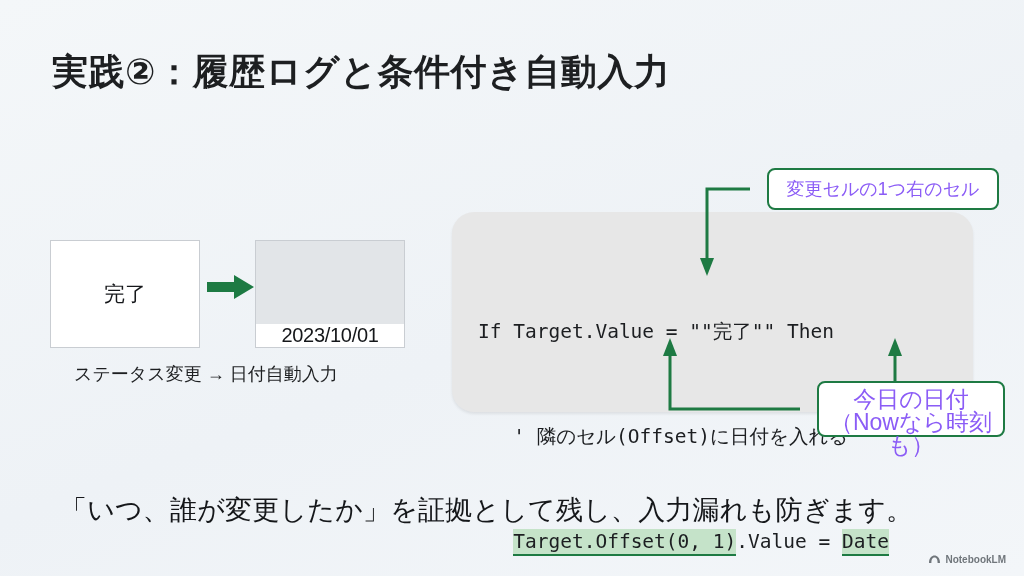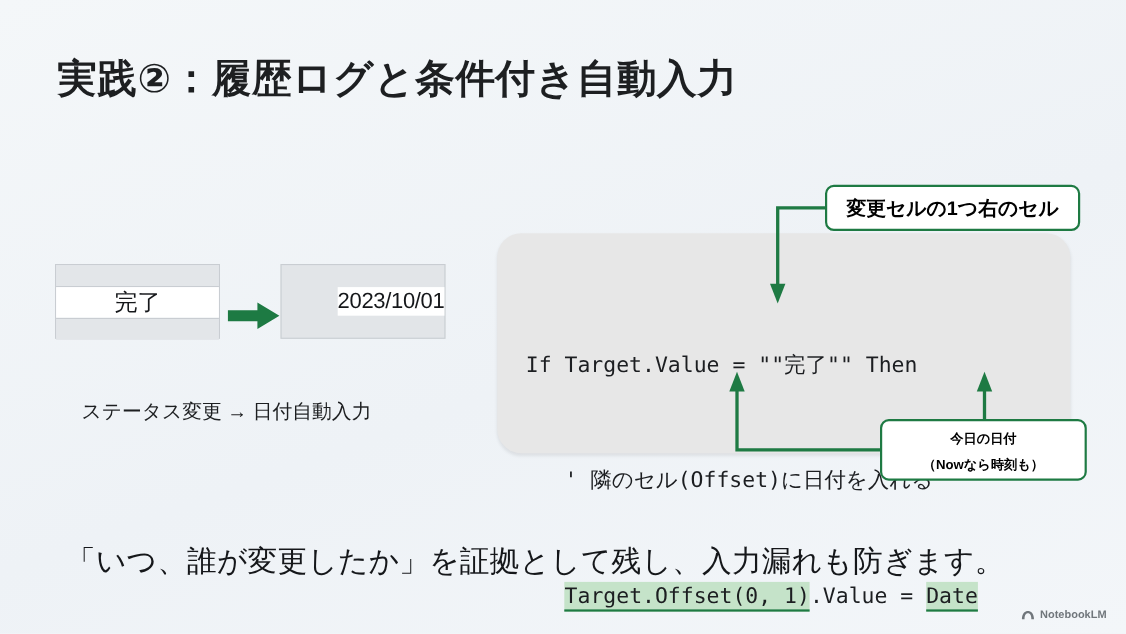--- a/index.html
+++ b/index.html
@@ -37,23 +37,23 @@
     position: absolute;
     left: 50px;
     top: 240px;
     width: 360px;
     height: 100px;
   }
   .cellstack {
     position: absolute;
     top: 0;
     width: 150px;
-    height: 68px;
+    height: 108px;
     display: flex;
-    flex-direction: column;
+    flex-direction: row;
     border: 1px solid #c9cdd2;
     box-sizing: border-box;
     background: #e2e5e8;
   }
   .cellstack.left { left: 0; }
   .cellstack.right { left: 205px; align-items: flex-end; }
   .cell-band {
     height: 19px;
     background: #e3e6e9;
     border-bottom: 1px solid #c9cdd2;
@@ -124,39 +124,40 @@
     border-bottom: 2.5px solid #1e7a43;
     padding: 1px 0;
   }
 
   
   .callout {
     position: absolute;
     background: #ffffff;
     border: 2.5px solid #1e7a43;
     border-radius: 8px;
-    color: #000000;
-    font-weight: bold;
+    color: #8b5cf6;
+    font-weight: normal;
     text-align: center;
     box-sizing: border-box;
+    margin-left: 17px;
   }
   .callout-top {
     left: 750px;
     top: 168px;
     width: 232px;
     height: 42px;
     font-size: 18px;
     line-height: 38px;
   }
   .callout-bottom {
     left: 800px;
     top: 381px;
     width: 188px;
     height: 56px;
-    font-size: 12px;
+    font-size: 23px;
     padding-top: 5px;
   }
   .callout-bottom .l1 { line-height: 23px; }
   .callout-bottom .l2 { line-height: 23px; }
 
   
   .connectors {
     position: absolute;
     inset: 0;
     pointer-events: none;

